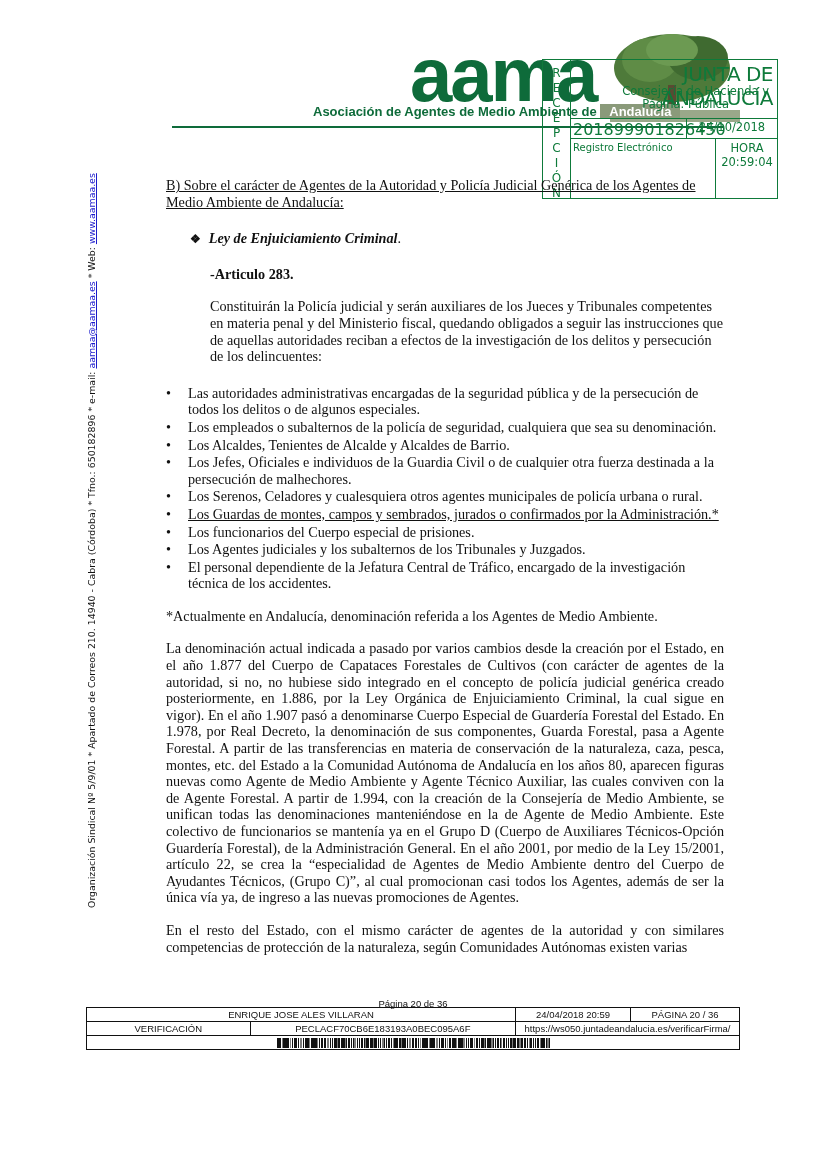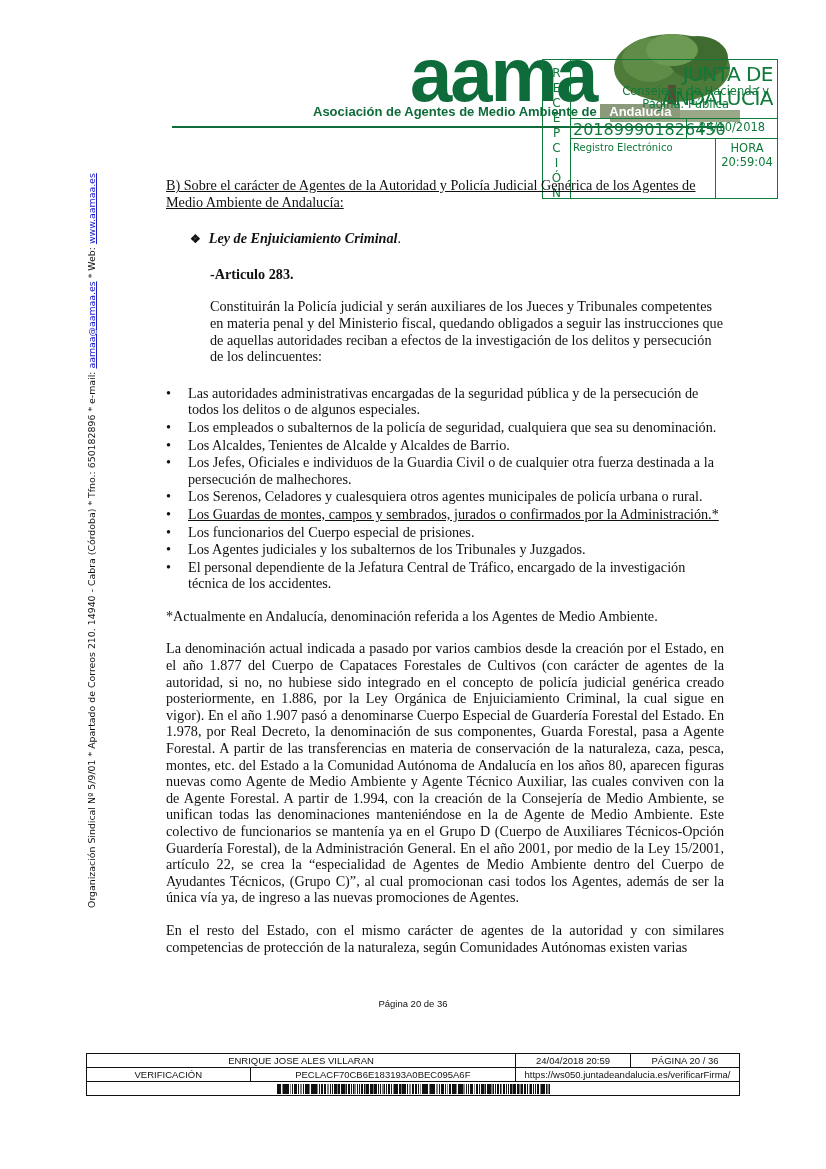--- a/index.html
+++ b/index.html
@@ -43,21 +43,21 @@
   .stamp .hline1 { position: absolute; left: 27px; top: 58px; width: 207px; height: 1px; background: #0e7a3a; }
   .stamp .regnum { position: absolute; left: 30px; top: 60px; width: 112px; font-size: 16px; }
   .stamp .vsep1 { position: absolute; left: 143px; top: 58px; width: 1px; height: 20px; background: #0e7a3a; }
   .stamp .regdate { position: absolute; left: 145px; top: 60px; width: 88px; text-align: center; font-size: 11.5px; }
   .stamp .hline2 { position: absolute; left: 27px; top: 78px; width: 207px; height: 1px; background: #0e7a3a; }
   .stamp .regelec { position: absolute; left: 30px; top: 82px; font-size: 10px; }
   .stamp .vsep2 { position: absolute; left: 172px; top: 78px; width: 1px; height: 60px; background: #0e7a3a; }
   .stamp .hora { position: absolute; left: 174px; top: 81px; width: 60px; text-align: center; font-size: 11.5px; line-height: 14px; }
 
   
-  .footer-table { position: absolute; left: 86px; top: 1053px; width: 654px; border-collapse: collapse; font-family: "Liberation Sans", sans-serif; font-size: 9.5px; }
+  .footer-table { position: absolute; left: 86px; top: 1007px; width: 654px; border-collapse: collapse; font-family: "Liberation Sans", sans-serif; font-size: 9.5px; }
   .footer-table td { border: 1px solid #111; height: 13px; padding: 0 4px; text-align: center; white-space: nowrap; }
   .barcode { display: inline-flex; height: 10px; vertical-align: middle; }
   .barcode i { display: inline-block; height: 10px; background: #111; }
 </style>
 </head>
 <body>
 
 <div class="logo-tree">
   <svg width="130" height="92" viewBox="0 0 130 92">
     <ellipse cx="62" cy="38" rx="58" ry="34" fill="#4e7a3a"></ellipse>

